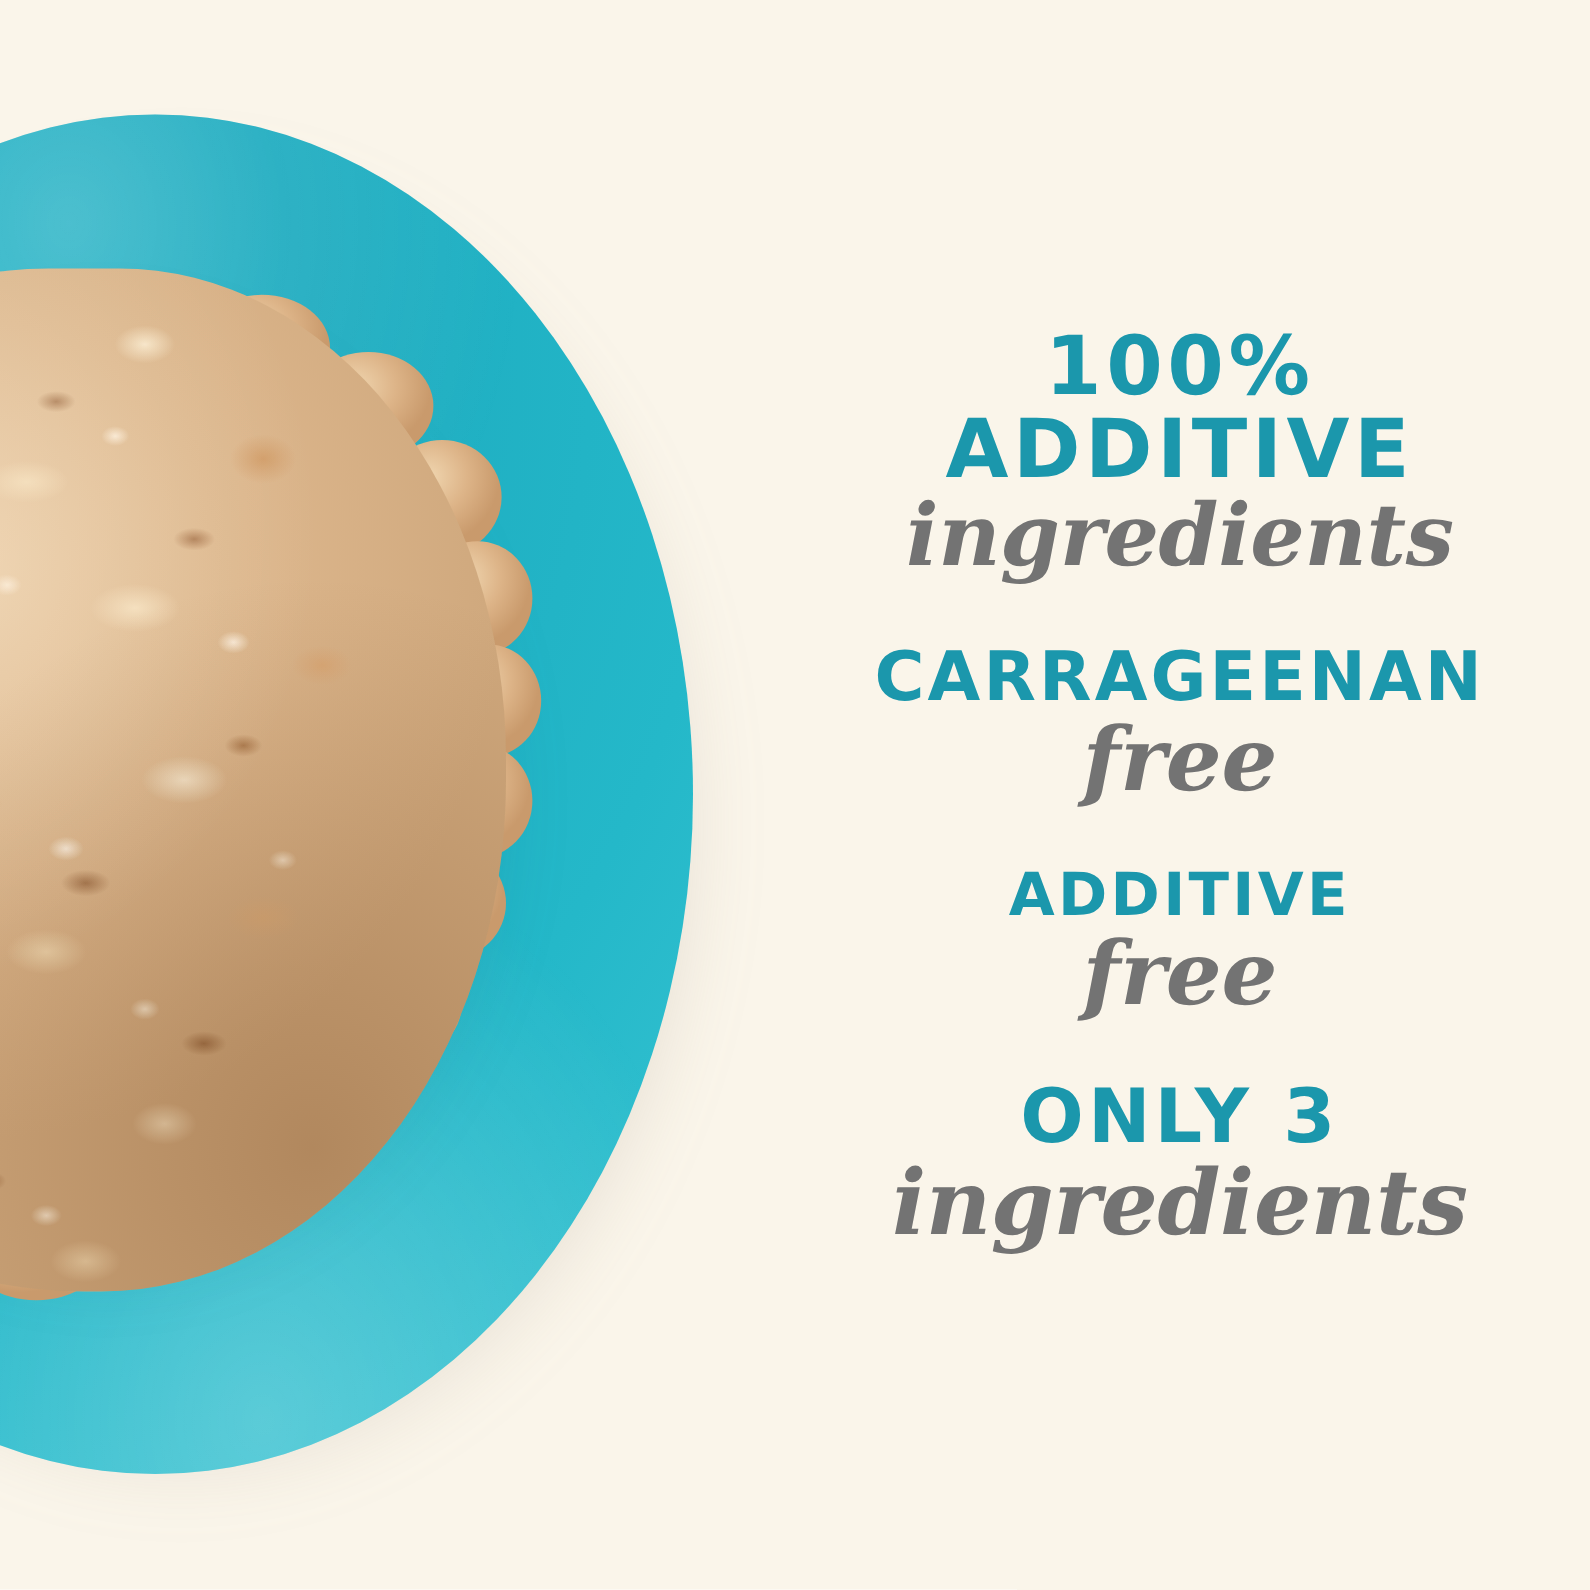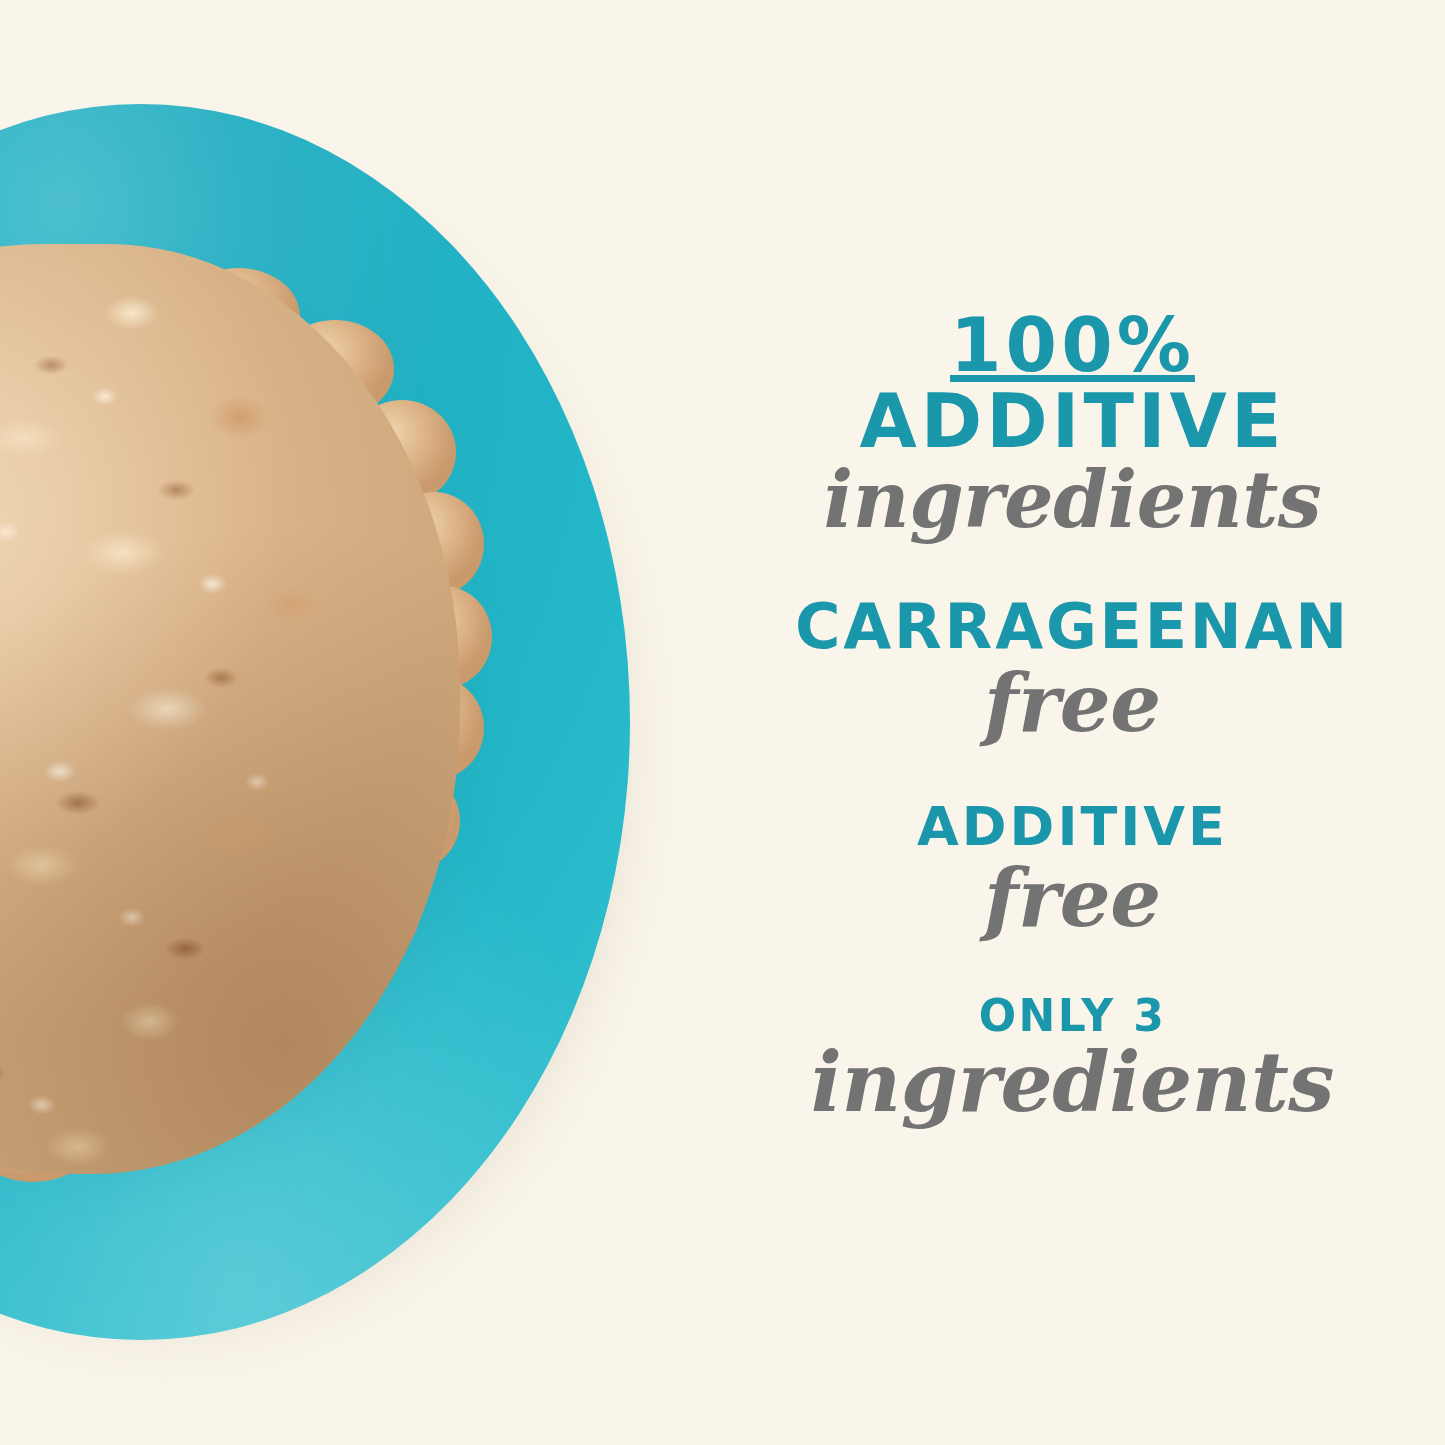--- a/index.html
+++ b/index.html
@@ -234,24 +234,24 @@
   
   #claim-natural .claim-top     { font-size: 74px; }
   #claim-natural .claim-script  { font-size: 78px; margin-top: 2px; }
 
   #claim-carrageenan .claim-top    { font-size: 62px; letter-spacing: 0.045em; text-align: center; }
   #claim-carrageenan .claim-script { font-size: 80px; margin-top: 4px; }
 
   #claim-additive .claim-top    { font-size: 54px; }
   #claim-additive .claim-script { font-size: 80px; margin-top: 4px; }
 
-  #claim-only3 .claim-top    { font-size: 44px; }
+  #claim-only3 .claim-top    { font-size: 68px; }
   #claim-only3 .claim-script { font-size: 82px; margin-top: 2px; }
 
-  .two-line .line1 { display: block; text-decoration: underline; }
+  .two-line .line1 { display: block; }
   .two-line .line2 { display: block; }
 </style>
 </head>
 <body>
 
 <div id="canvas">
 
   <div id="photo-area">
 
     <div id="plate-shadow"></div>

